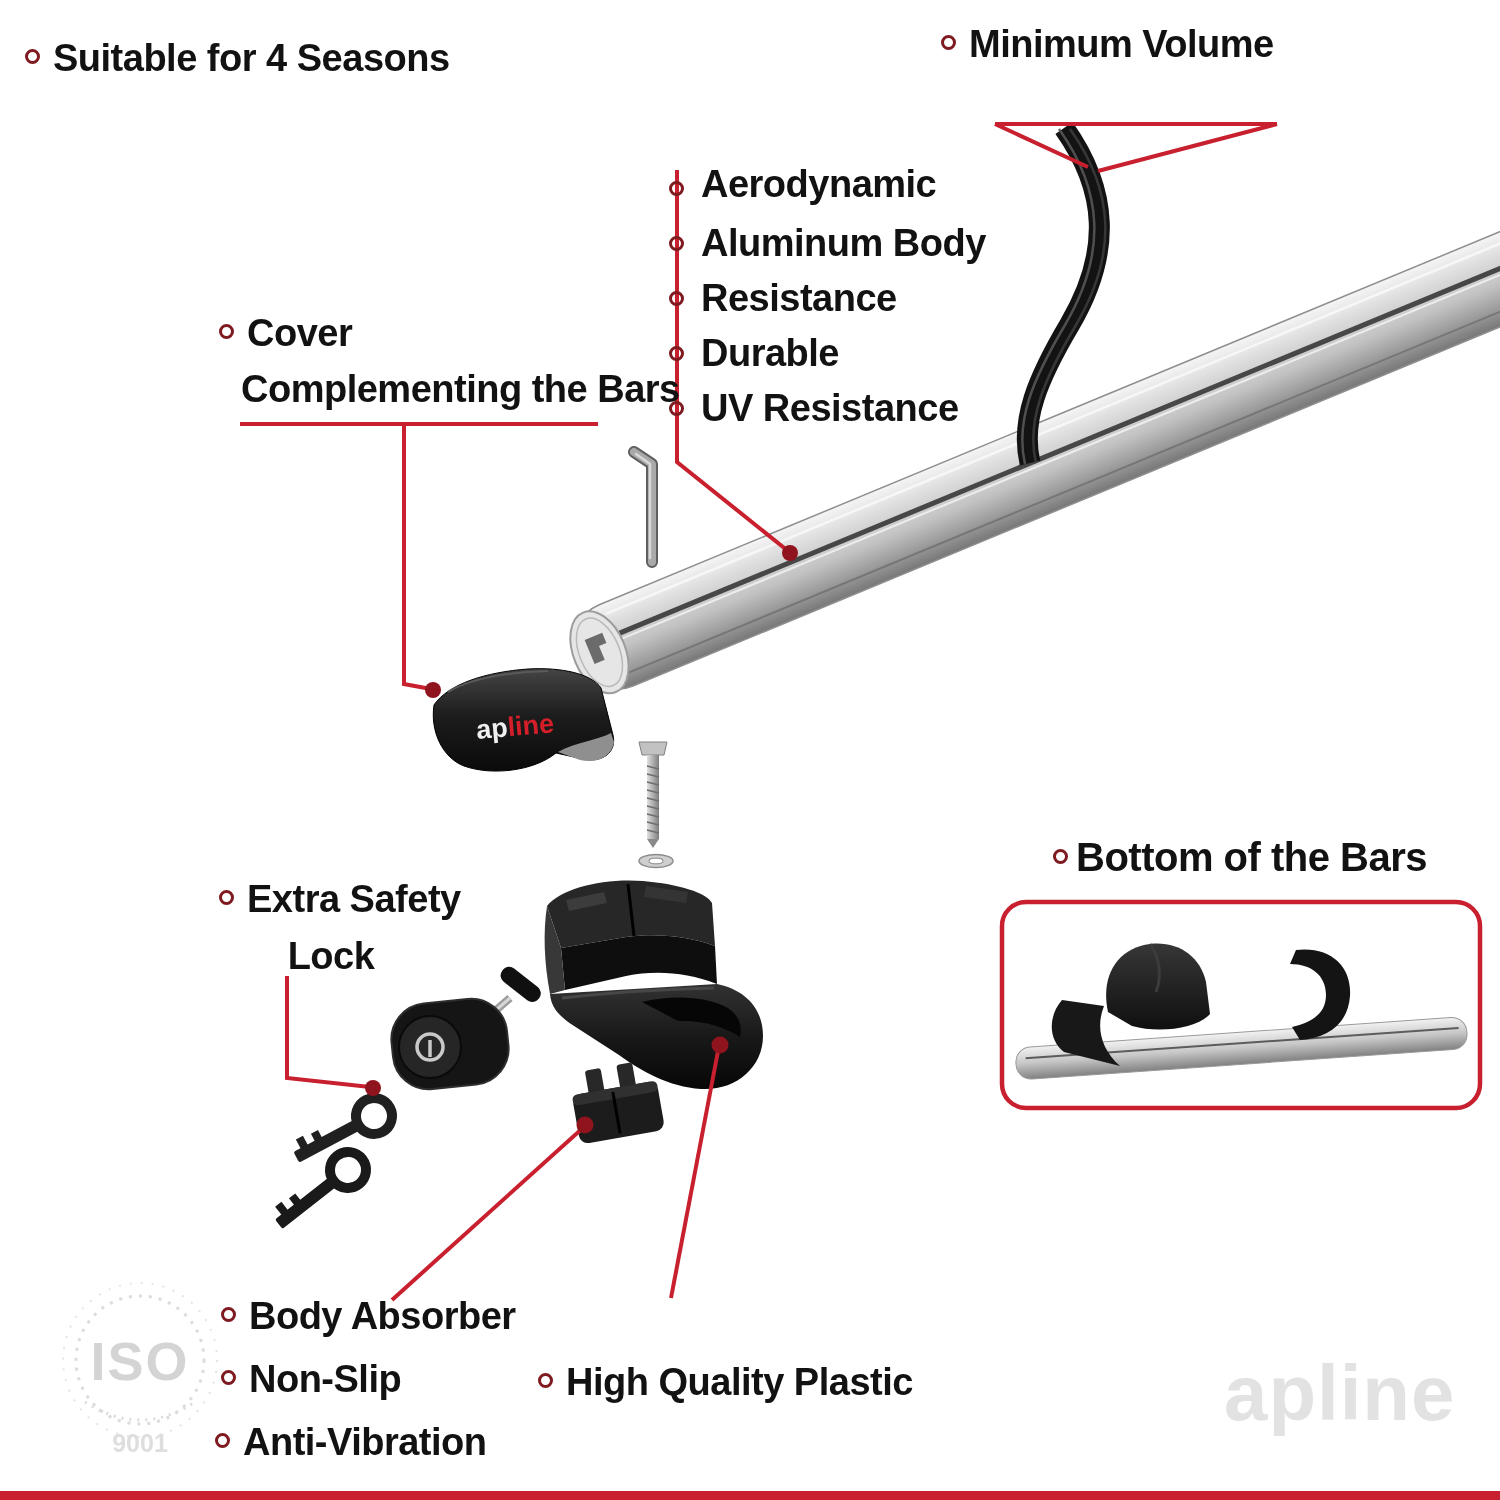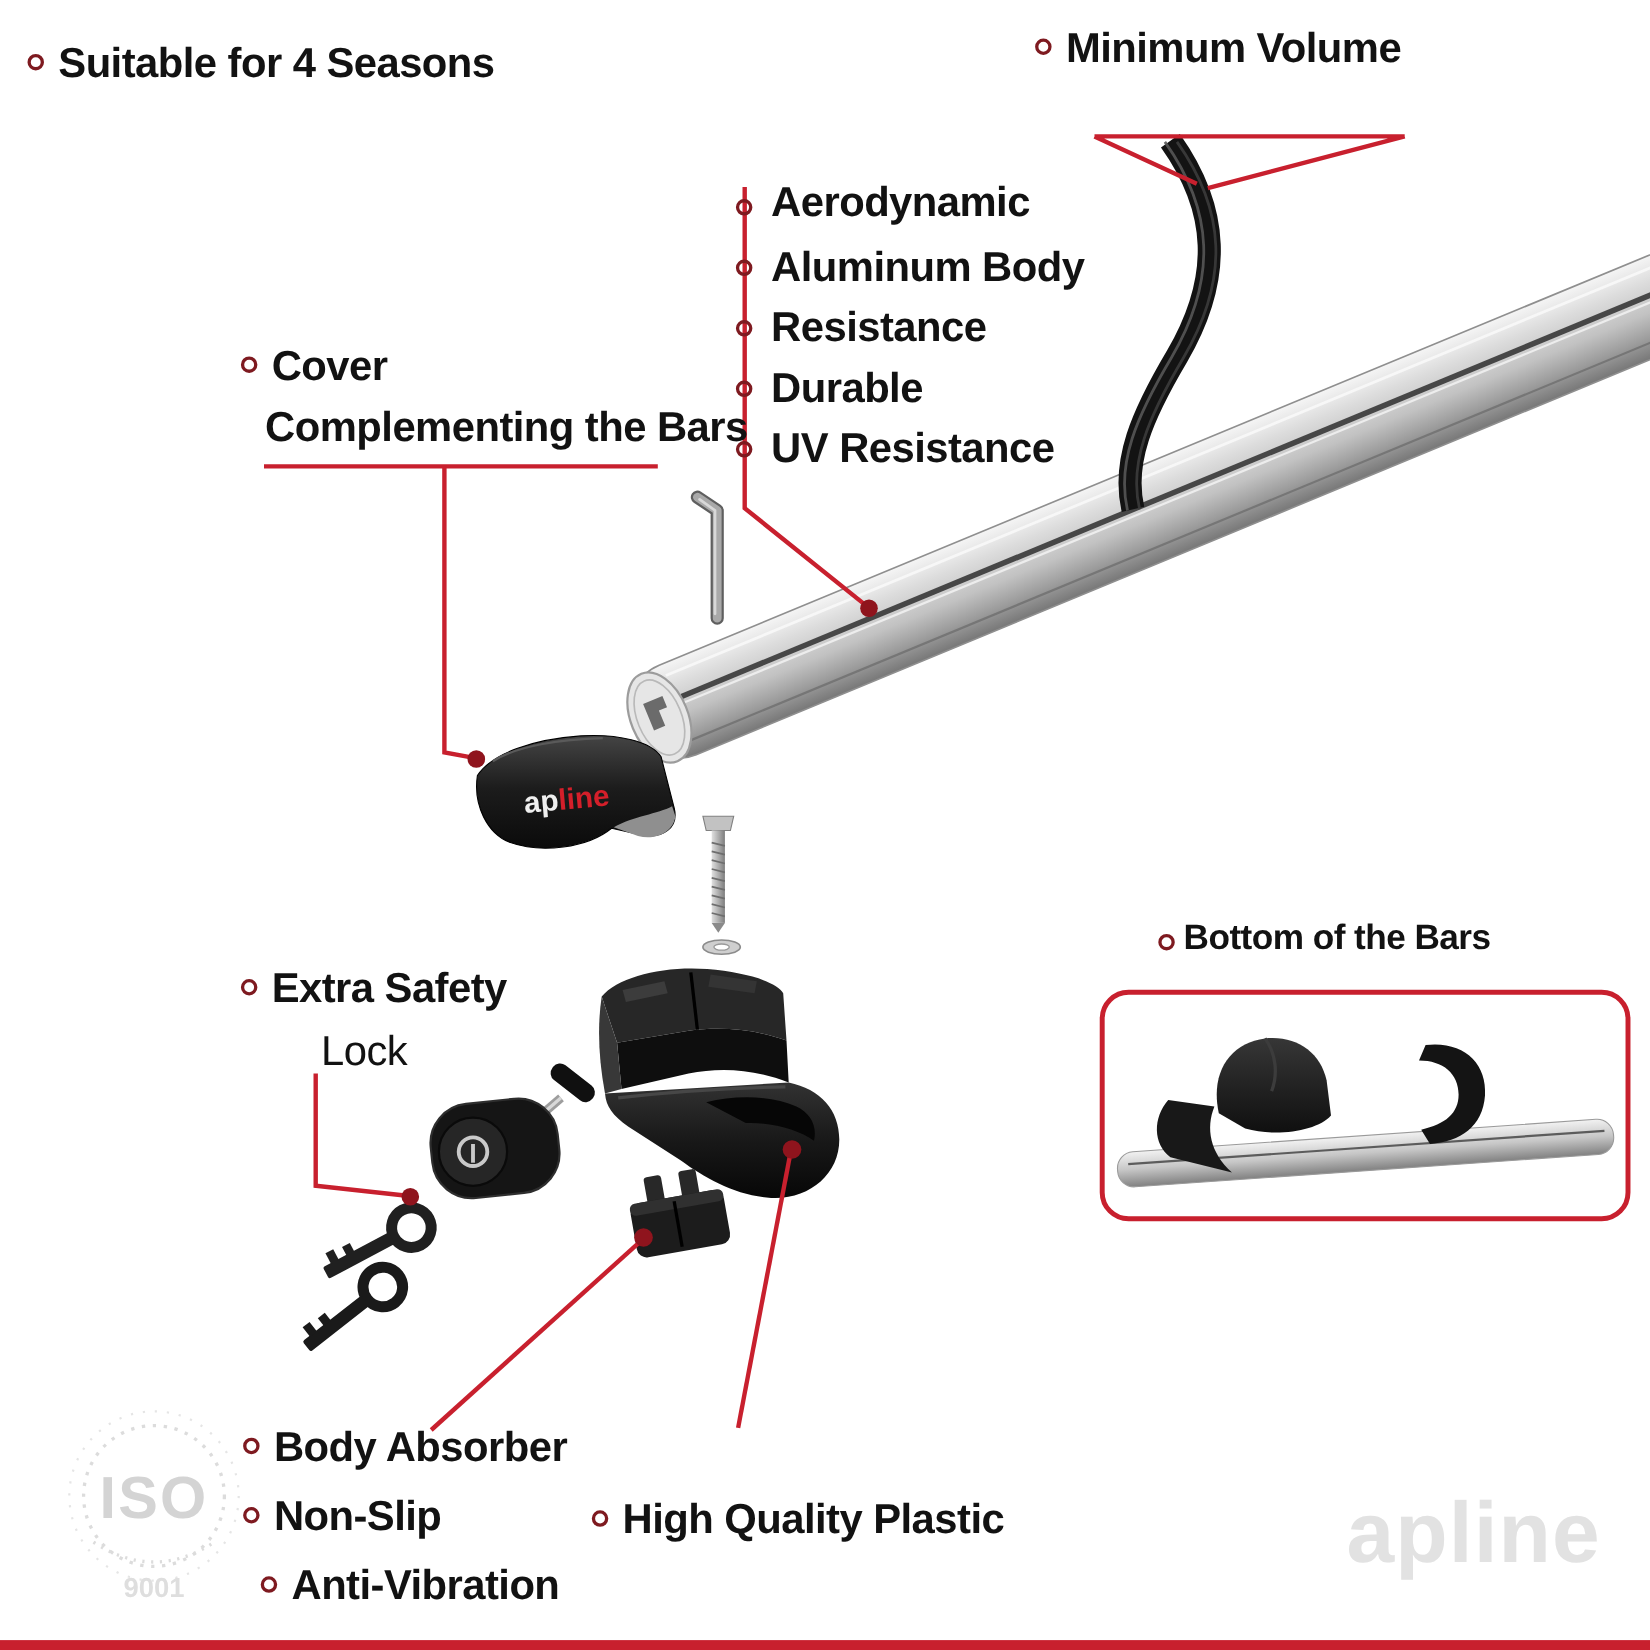--- a/index.html
+++ b/index.html
@@ -7,28 +7,28 @@
     position:relative;width:1500px;height:1500px;background:#ffffff;
     font-family:"Liberation Sans", sans-serif;overflow:hidden;
   }
   svg.layer{position:absolute;left:0;top:0;z-index:1;}
   .co{
     position:absolute;display:flex;gap:13px;align-items:flex-start;
     font-weight:700;color:#121212;letter-spacing:-0.5px;line-height:1.06;z-index:2;
     white-space:nowrap;
   }
   .f38{font-size:38px}
-  .f41{font-size:32px}
+  .f41{font-size:40px}
   .ring{
     width:9px;height:9px;border:3.5px solid #7e1a20;border-radius:50%;
     flex:0 0 auto;margin-top:11px;background:transparent;box-sizing:content-box;
   }
   .ring.abs{position:absolute;margin:0;z-index:2}
   .center-block{
-    position:absolute;text-align:center;font-weight:400;color:#121212;
+    position:absolute;text-align:center;font-weight:700;color:#121212;
     letter-spacing:-0.5px;line-height:1.06;z-index:2;white-space:nowrap;
   }
   .brandmark{
     position:absolute;left:1224px;top:1348px;font-size:78px;font-weight:700;
     color:#e2e2e2;letter-spacing:1px;z-index:2;
   }
   .bottom-strip{
     position:absolute;left:0;bottom:0;width:100%;height:9px;background:#c8202e;z-index:3;
   }
 </style>
@@ -259,21 +259,21 @@
   </div>
 
   <div class="co f38" style="left:221px;top:1296px">
     <span class="ring"></span>
     <span>Body Absorber</span>
   </div>
   <div class="co f38" style="left:221px;top:1359px">
     <span class="ring"></span>
     <span>Non-Slip</span>
   </div>
-  <div class="co f38" style="left:237px;top:1422px">
+  <div class="co f38" style="left:215px;top:1422px">
     <span class="ring"></span>
     <span>Anti-Vibration</span>
   </div>
 
   <div class="co f38" style="left:538px;top:1362px">
     <span class="ring"></span>
     <span>High Quality Plastic</span>
   </div>
 
   <div class="brandmark">apline</div>

